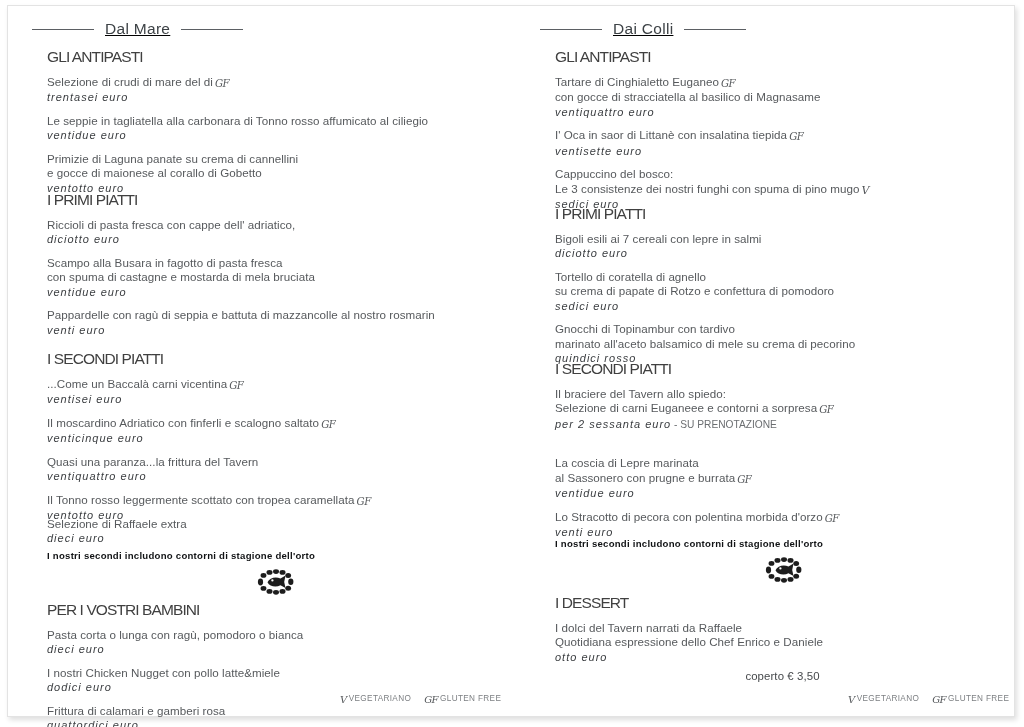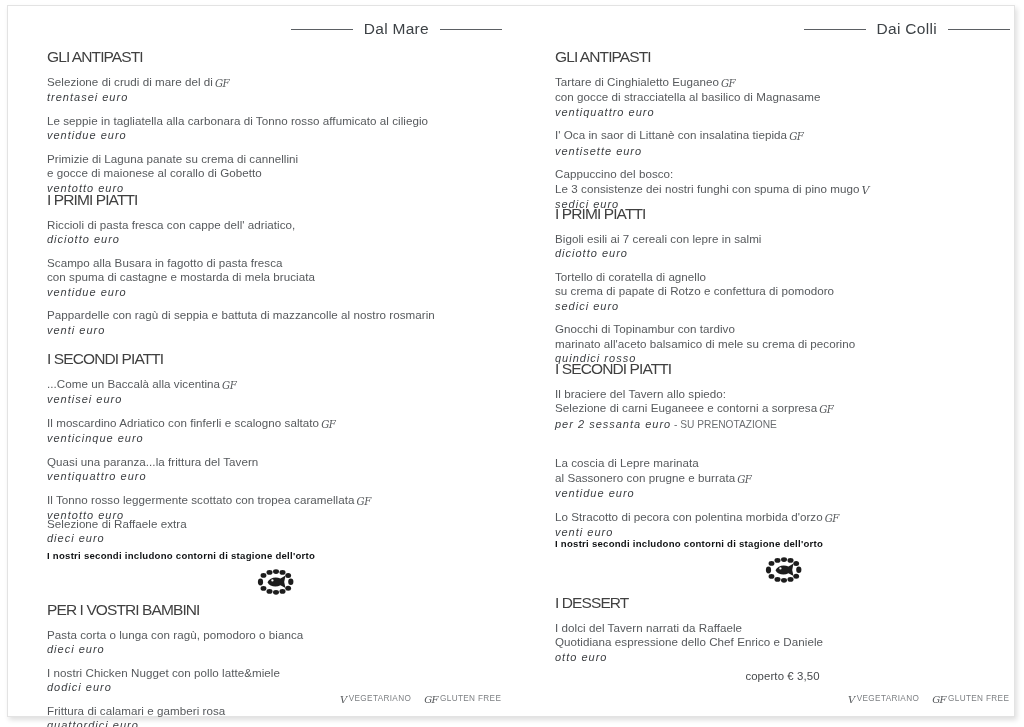--- a/index.html
+++ b/index.html
@@ -36,24 +36,25 @@
     width: 470px;
     height: 100%;
   }
   .col-left  { left: 24px; }
   .col-right { left: 532px; }
 
   
   .banner {
     display: flex;
     align-items: center;
-    justify-content: flex-end;
+    justify-content: flex-start;
     gap: 11px;
     margin-top: 13px;
     height: 20px;
+    text-decoration: underline;
   }
   .banner .rule {
     width: 62px;
     height: 1px;
     background: #5b5f63;
   }
   .banner .banner-text {
     font-size: 15.5px;
     color: #3d4246;
     letter-spacing: 0.3px;
@@ -205,21 +206,21 @@
         <div class="dish">
           <div class="dish-line">Pappardelle con ragù di seppia e battuta di mazzancolle al nostro rosmarin</div>
           <div class="price">venti euro</div>
         </div>
       </div>
 
       <div class="abs" style="left:15px; top:344px; width:455px;">
         <div class="cat-title">I SECONDI PIATTI</div>
 
         <div class="dish">
-          <div class="dish-line"><span>...Come un Baccalà alla vicentina</span><span class="mark mark-gf">GF</span></div>
+          <div class="dish-line"><span>...Come un Baccalà carni vicentina</span><span class="mark mark-gf">GF</span></div>
           <div class="price">ventisei euro</div>
         </div>
 
         <div class="dish">
           <div class="dish-line"><span>Il moscardino Adriatico con finferli e scalogno saltato</span><span class="mark mark-gf">GF</span></div>
           <div class="price">venticinque euro</div>
         </div>
 
         <div class="dish">
           <div class="dish-line">Quasi una paranza...la frittura del Tavern</div>

